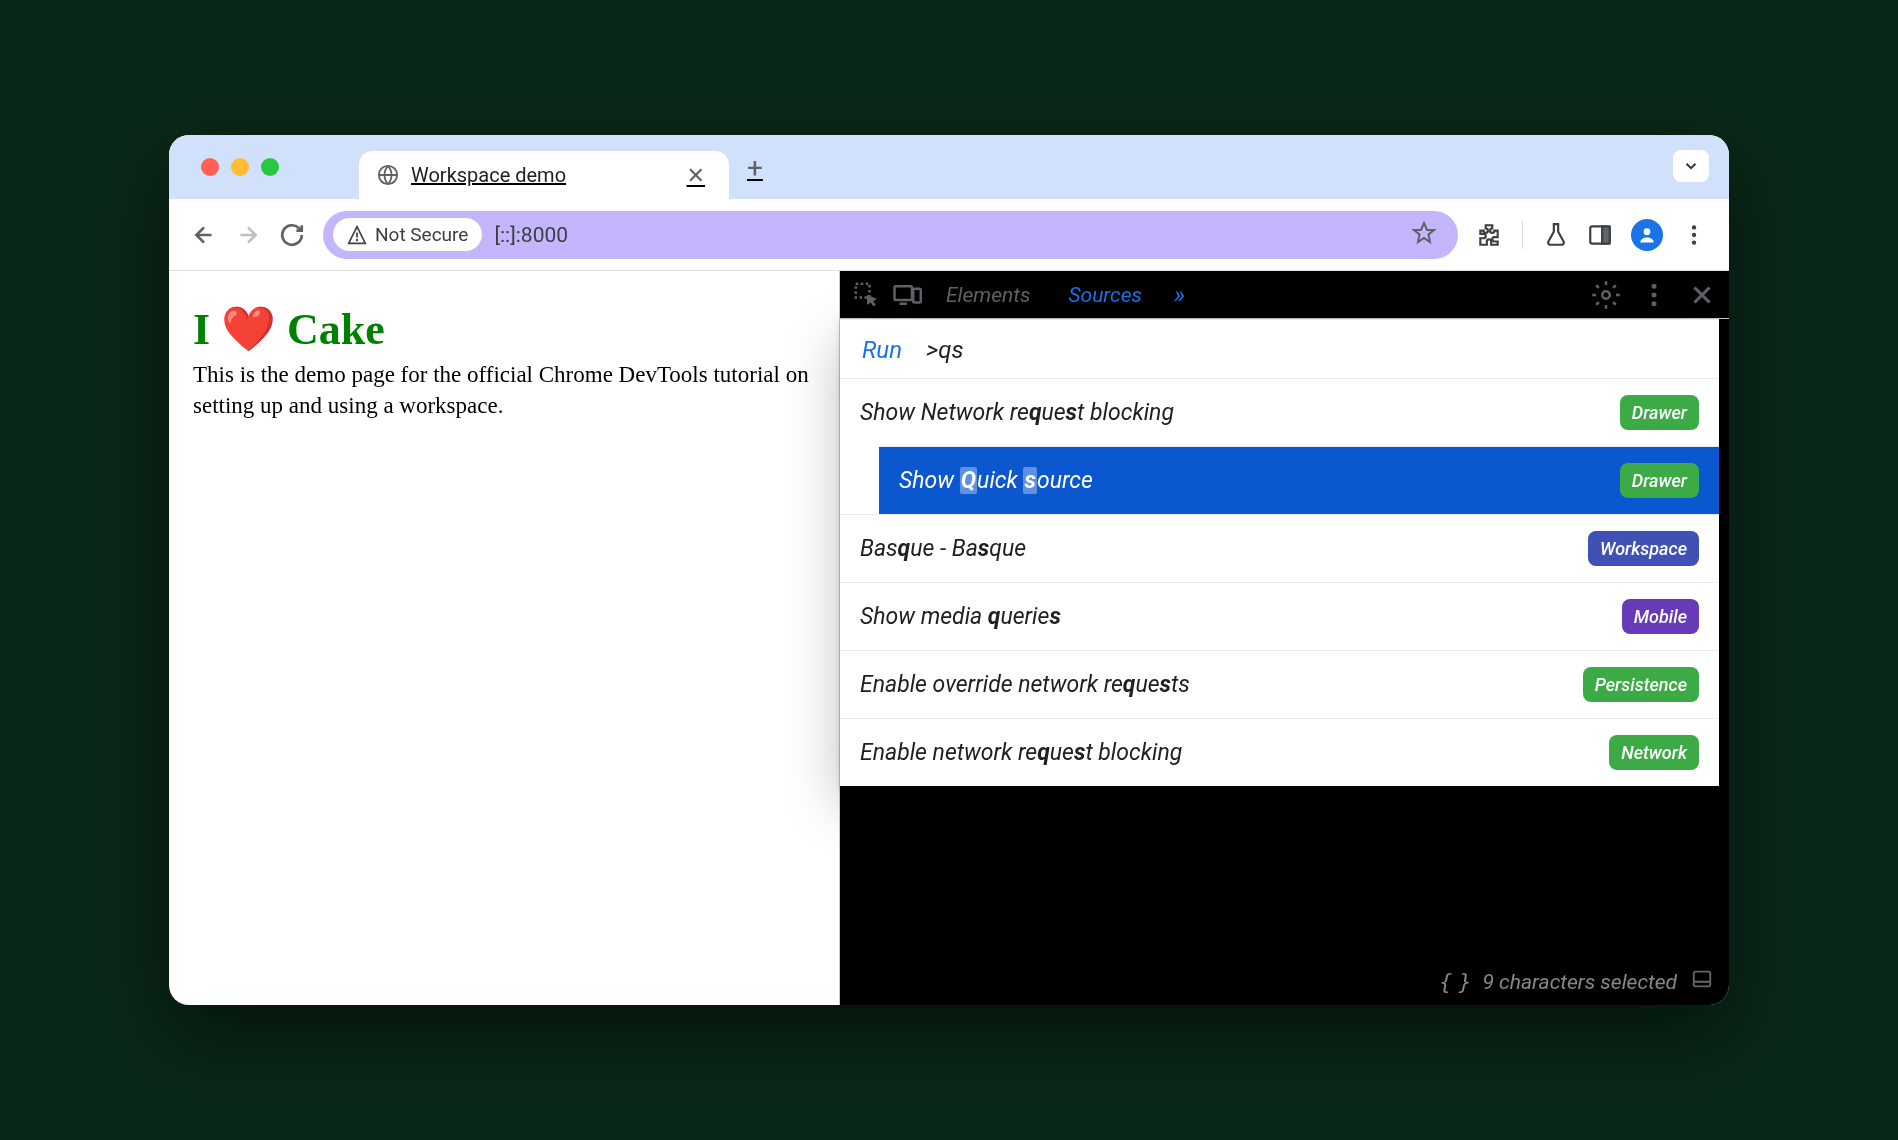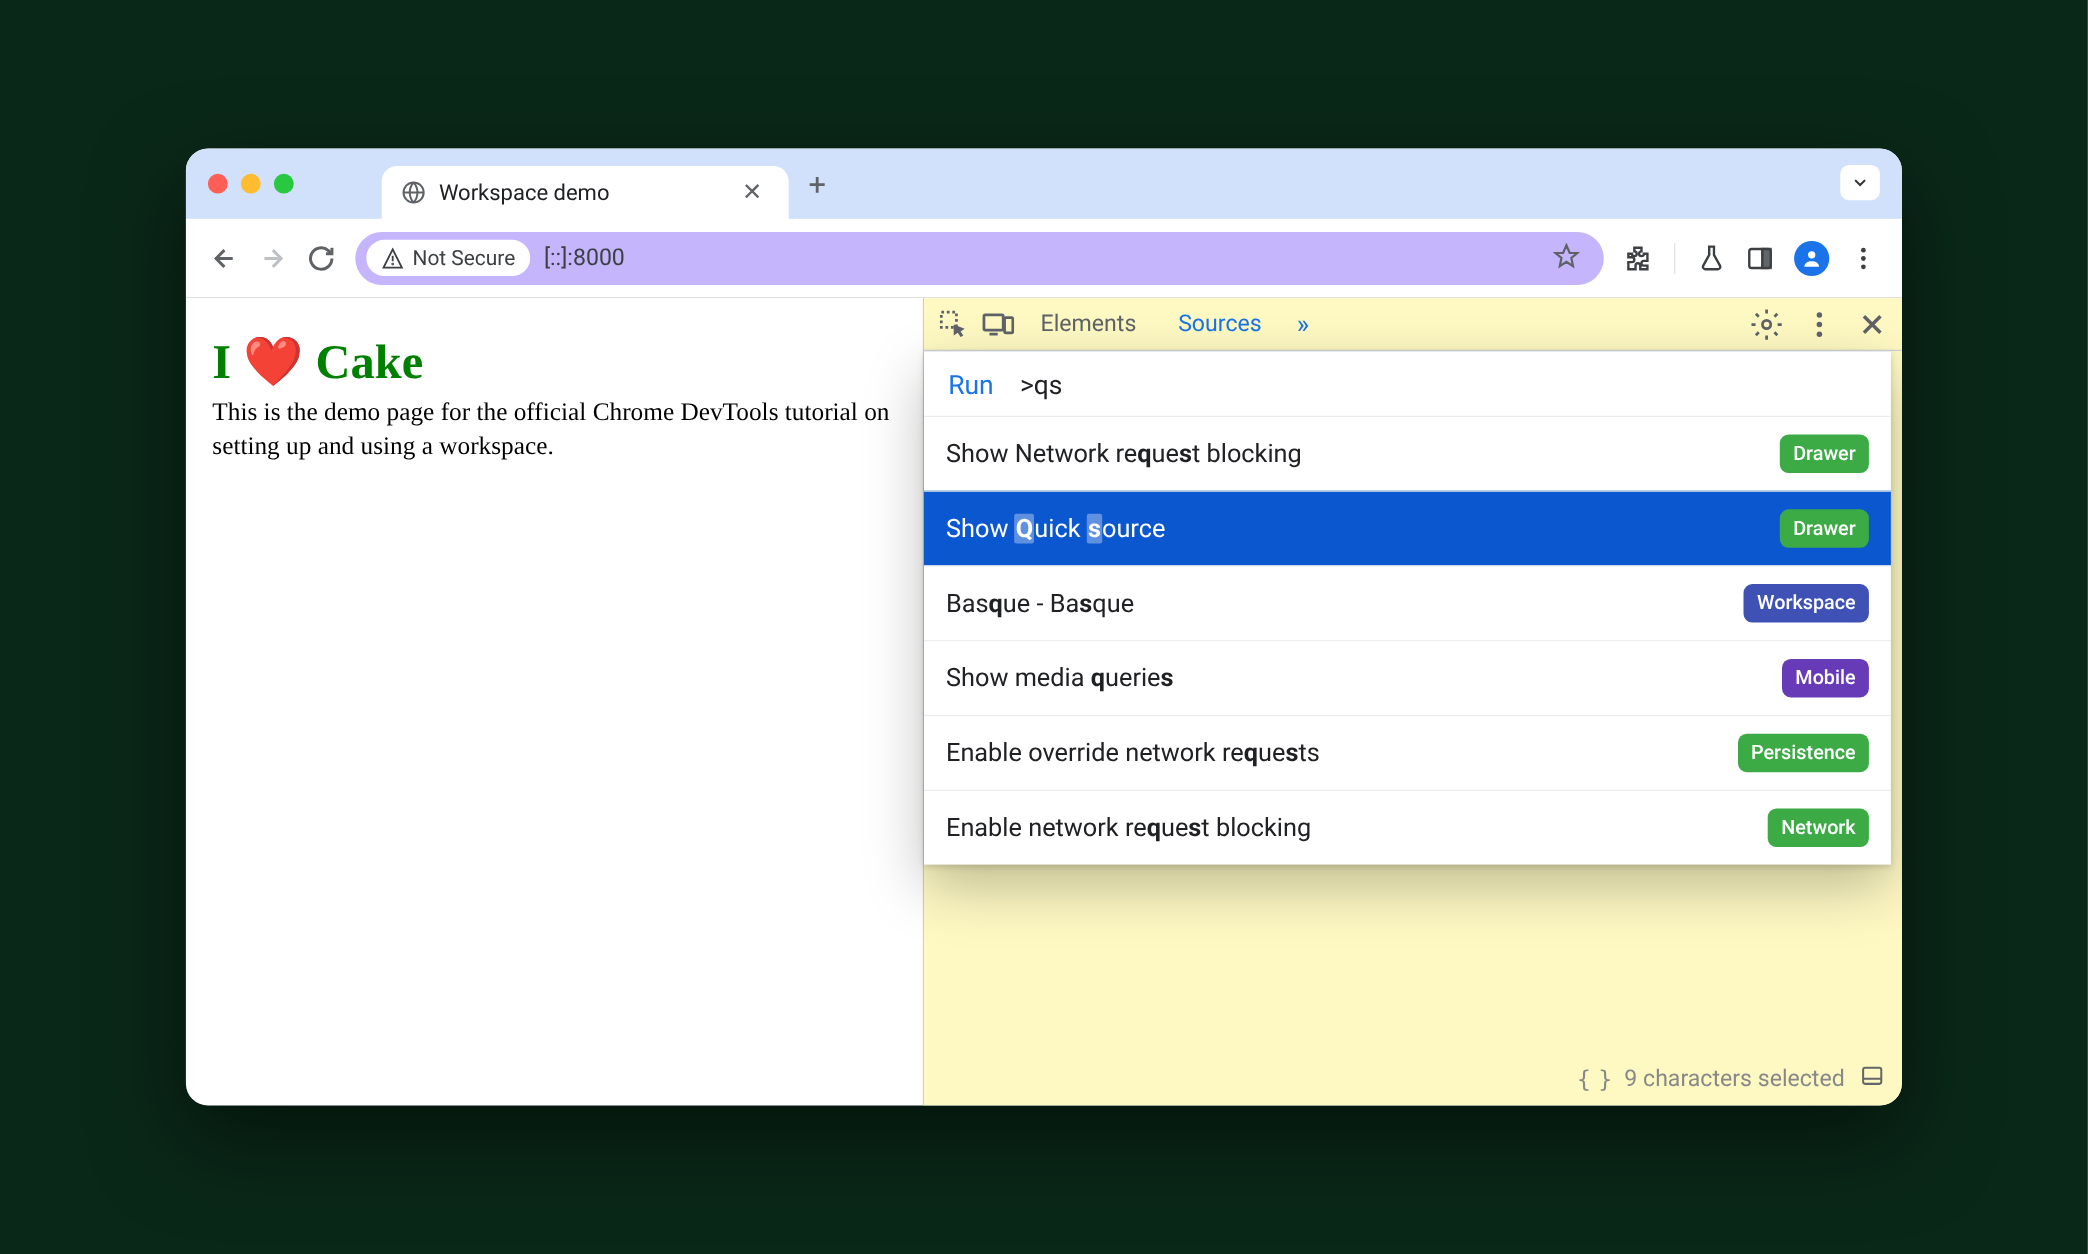--- a/index.html
+++ b/index.html
@@ -20,21 +20,22 @@
   overflow: hidden;
   box-shadow: 0 30px 80px rgba(0,0,0,0.5);
   position: relative;
 }
 
 .tab-strip {
   height: 64px;
   background: #d1e1fb;
   display: flex;
   align-items: flex-end;
-  padding-left: 20px;
+  padding-left: 32px;
+  text-decoration: underline;
 }
 .traffic-lights {
   display: flex;
   gap: 12px;
   align-self: center;
   margin-right: 80px;
 }
 .tl { width: 18px; height: 18px; border-radius: 50%; }
 .tl.red { background: #ff5f57; }
 .tl.yel { background: #febc2e; }
@@ -118,24 +119,25 @@
 .page h1 { font-size: 44px; font-weight: bold; margin-bottom: 4px; }
 .page h1 .i { color: #008000; }
 .page h1 .cake { color: #008000; }
 .page h1 .heart { color: #e20000; font-family: -apple-system, sans-serif; }
 .page p { font-size: 23px; line-height: 1.35; color: #000; margin-bottom: 20px; }
 .page a { color: #0000ee; text-decoration: underline; }
 
 .devtools {
   flex: 1;
   border-left: 1px solid #cacdd1;
-  background: #fef9c3;
+  background: #000000;
   display: flex;
   flex-direction: column;
   position: relative;
+  font-style: italic;
 }
 .dt-tabs {
   height: 48px;
   display: flex;
   align-items: center;
   padding: 0 12px;
   gap: 10px;
   border-bottom: 1px solid #cacdd1;
 }
 .dt-ic { width: 30px; height: 30px; display:flex;align-items:center;justify-content:center; color: #5f6368; }
@@ -168,20 +170,21 @@
   justify-content: space-between;
   padding: 0 20px;
   height: 68px;
   border-top: 1px solid #e8eaed;
   font-size: 23px;
   color: #202124;
 }
 .cmd-item.sel {
   background: #0b57d0;
   color: #fff;
+  margin-left: 39px;
 }
 .cmd-item .hl { font-weight: 700; }
 .cmd-item.sel .hlbox {
   background: rgba(255,255,255,0.35);
   border-radius: 2px;
   padding: 0 1px;
 }
 .badge {
   padding: 7px 12px;
   border-radius: 8px;

